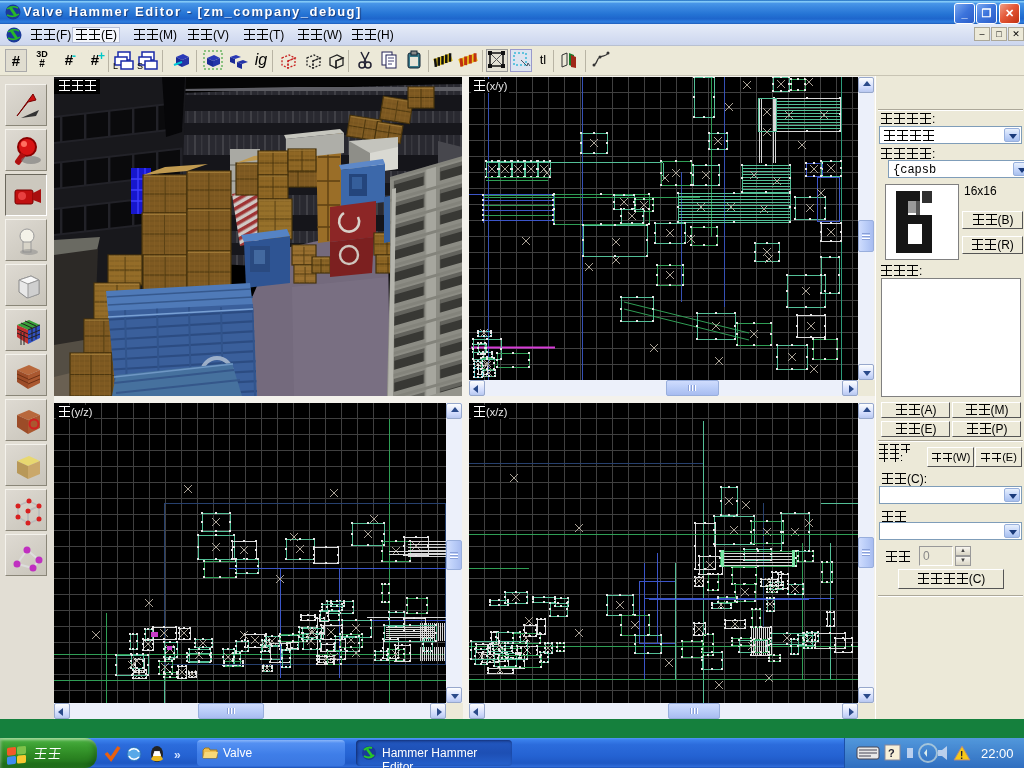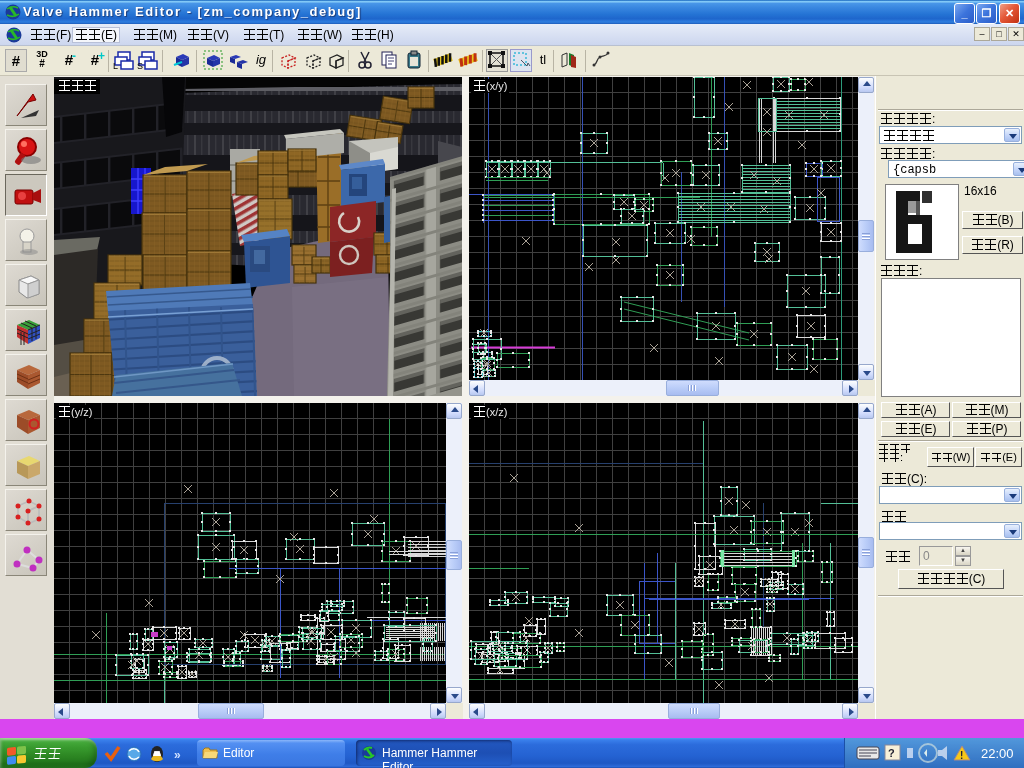--- a/index.html
+++ b/index.html
@@ -1,15 +1,15 @@
 <!DOCTYPE html>
 <html><head><meta charset="utf-8"><style>
 *{margin:0;padding:0;box-sizing:border-box}
 html,body{width:1024px;height:768px;overflow:hidden;font-family:"Liberation Sans",sans-serif}
-#w{position:relative;width:1024px;height:768px;background:#d946ef}
+#w{position:relative;width:1024px;height:768px;background:#15803d}
 .abs{position:absolute}
 
 i.ga,i.gb,i.gc{display:inline-block;width:11px;height:11px;margin:0 1px;vertical-align:-1px;--k:#000}
 i.ga{background:linear-gradient(var(--k),var(--k)) 0 0/11px 1px,linear-gradient(var(--k),var(--k)) 0 5px/11px 1px,linear-gradient(var(--k),var(--k)) 0 10px/11px 1px,linear-gradient(var(--k),var(--k)) 5px 0/1px 11px;background-repeat:no-repeat}
 i.w{--k:#fff}
 i.s9{width:9px;height:9px}
 i.s12{width:12px;height:12px}
 
 #title{left:0;top:0;width:1024px;height:24px;background:linear-gradient(180deg,#0a4da8 0,#5cb2f2 4%,#8ed0f8 7%,#4896e8 14%,#3987e0 32%,#2473d4 60%,#1e66cc 78%,#2e7ee0 92%,#1c5bb8 100%)}
 #title .txt{position:absolute;left:23px;top:4px;color:#fff;font-weight:bold;font-size:13px;letter-spacing:1.5px;text-shadow:1px 1px 1px #1b3a78;white-space:pre}
@@ -121,21 +121,21 @@
           <polygon points="5,9 12,6 18,9 11,12" fill="#2a3ab8"></polygon>
           <polygon points="5,9 11,12 11,18 5,15" fill="#1a2a98"></polygon>
           <polygon points="11,12 18,9 18,15 11,18" fill="#2434a8"></polygon>
         </svg></div>
       <div class="ti" style="left:227px"><svg width="22" height="22">
           <polygon points="3,8 9,6 14,8 8,10" fill="#2a3ab8"></polygon>
           <polygon points="3,8 8,10 8,15 3,13" fill="#1a2a98"></polygon>
           <polygon points="10,13 16,11 21,13 15,15" fill="#2434a8"></polygon>
           <polygon points="10,13 15,15 15,20 10,18" fill="#1a2a98"></polygon>
         </svg></div>
-      <div class="ti" style="left:250px;font-size:13px;font-style:italic">ig</div>
+      <div class="ti" style="left:250px;font-size:16px;font-style:italic">ig</div>
       <div class="tsep" style="left:272px"></div>
       <div class="ti" style="left:277px"><svg width="22" height="22">
           <polygon points="5,9 12,6 18,9 11,12 11,19 5,16" fill="none" stroke="#c82020" stroke-width="1.3" stroke-dasharray="2 1.5"></polygon>
           <path d="M11 12l7-3v7l-7 3z" fill="none" stroke="#c82020" stroke-width="1.3" stroke-dasharray="2 1.5"></path>
         </svg></div>
       <div class="ti" style="left:302px"><svg width="22" height="22">
           <polygon points="5,9 12,6 18,9 11,12 11,19 5,16" fill="none" stroke="#222" stroke-width="1.3" stroke-dasharray="2 1.5"></polygon>
           <path d="M11 12l7-3v7l-7 3z" fill="none" stroke="#222" stroke-width="1.3" stroke-dasharray="2 1.5"></path>
         </svg></div>
       <div class="ti" style="left:325px"><svg width="22" height="22">
@@ -2778,21 +2778,21 @@
           <path d="M47 14c2 3 10 3 12 0l-2-3h-8z" fill="#e8b820"></path>
           <circle cx="51" cy="7" r="1" fill="#fff"></circle>
           <circle cx="55" cy="7" r="1" fill="#fff"></circle>
           <text x="70" y="14" font-size="12" fill="#cfe0ff" font-weight="bold">»</text>
         </svg></div>
       <div class="tbtn" style="left:197px;width:148px;background:linear-gradient(180deg,#8ab6fa,#5490f2 12%,#3f7ee8 55%,#3a76e0)">
         <svg class="tico" width="16" height="16">
           <path d="M1 13V5l2-2h4l1 2h7v8z" fill="#f0c050" stroke="#a07820"></path>
           <path d="M1 13l2-6h13l-2 6z" fill="#f8d878"></path>
         </svg>
-        <span style="position:absolute;left:26px;top:6px">Editor</span>
+        <span style="position:absolute;left:26px;top:6px">Valve</span>
       </div>
       <div class="tbtn" style="left:356px;width:156px;background:linear-gradient(180deg,#2358c0,#1d4fb4 50%,#2560cc);box-shadow:inset 1px 1px 3px rgba(0,0,30,.5)">
         <svg class="tico" width="16" height="16">
           <circle cx="8" cy="8" r="7" fill="#1a3a9a"></circle>
           <path d="M3 5c2-2 5-3 8-2M3 11c3 2 7 2 10-1" stroke="#28c828" stroke-width="2" fill="none"></path>
           <path d="M6 4l5 7" stroke="#28c828" stroke-width="2.5"></path>
         </svg>
         <span style="position:absolute;left:26px;top:6px">Hammer Hammer Editor ...</span>
       </div>
       <div class="tray"><svg width="180" height="30">

